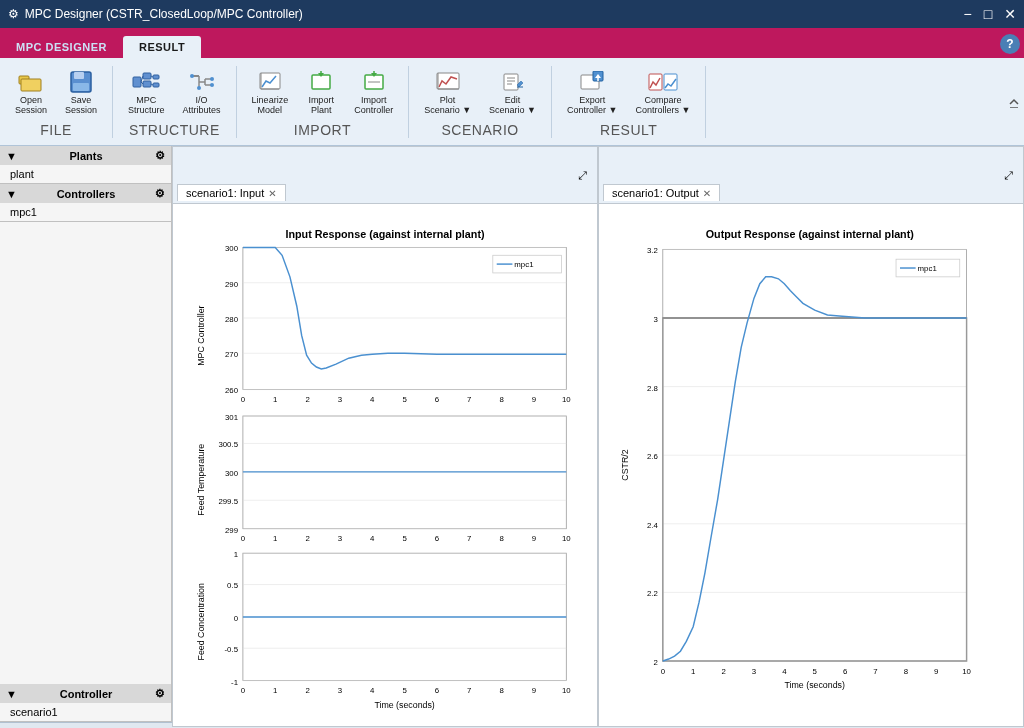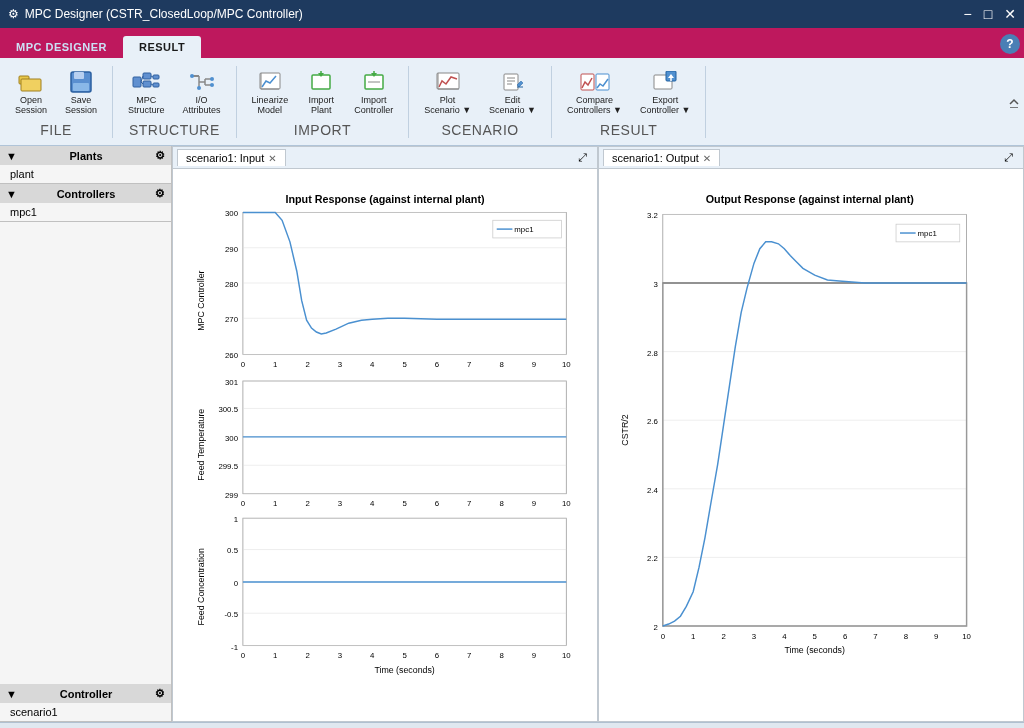--- a/index.html
+++ b/index.html
@@ -166,20 +166,21 @@
     .plot-panel-tab {
       font-size: 11px;
       padding: 2px 8px;
       background: white;
       border: 1px solid #c0c8d0;
       border-bottom: none;
       cursor: pointer;
       display: flex;
       align-items: center;
       gap: 4px;
+      margin-top: 35px;
     }
     .plot-content { flex: 1; padding: 16px; position: relative; }
 
     
     svg { display: block; }
 
     
     .statusbar {
       height: 22px;
       background: #e0e8f0;
@@ -344,39 +345,39 @@
         <span class="label">Edit<br>Scenario ▼</span>
       </button>
     </div>
     <div class="toolbar-group-label">SCENARIO</div>
   </div>
 
   <div class="toolbar-group">
     <div class="toolbar-group-items">
       <button class="toolbar-btn">
         <span class="icon">
+          <svg width="26" height="22" viewBox="0 0 26 22">
+            <rect x="2" y="4" width="18" height="14" rx="1" fill="white" stroke="#888" stroke-width="1"></rect>
+            <rect x="14" y="0" width="10" height="10" rx="1" fill="#5090d0" stroke="#2060a0" stroke-width="1"></rect>
+            <line x1="19" y1="10" x2="19" y2="6" stroke="white" stroke-width="1.5"></line>
+            <polygon points="16,7 22,7 19,3" fill="white"></polygon>
+          </svg>
+        </span>
+        <span class="label">Export<br>Controller ▼</span>
+      </button>
+      <button class="toolbar-btn">
+        <span class="icon">
           <svg width="30" height="22" viewBox="0 0 30 22">
             <rect x="1" y="3" width="13" height="16" rx="1" fill="white" stroke="#c05050" stroke-width="1"></rect>
             <polyline points="2,17 5,11 8,14 12,7" fill="none" stroke="#c05050" stroke-width="1.5"></polyline>
             <rect x="16" y="3" width="13" height="16" rx="1" fill="white" stroke="#4a8fd0" stroke-width="1"></rect>
             <polyline points="17,17 20,13 23,15 28,8" fill="none" stroke="#4a8fd0" stroke-width="1.5"></polyline>
           </svg>
         </span>
         <span class="label">Compare<br>Controllers ▼</span>
-      </button>
-      <button class="toolbar-btn">
-        <span class="icon">
-          <svg width="26" height="22" viewBox="0 0 26 22">
-            <rect x="2" y="4" width="18" height="14" rx="1" fill="white" stroke="#888" stroke-width="1"></rect>
-            <rect x="14" y="0" width="10" height="10" rx="1" fill="#5090d0" stroke="#2060a0" stroke-width="1"></rect>
-            <line x1="19" y1="10" x2="19" y2="6" stroke="white" stroke-width="1.5"></line>
-            <polygon points="16,7 22,7 19,3" fill="white"></polygon>
-          </svg>
-        </span>
-        <span class="label">Export<br>Controller ▼</span>
       </button>
     </div>
     <div class="toolbar-group-label">RESULT</div>
   </div>
 
   <div style="margin-left:auto; padding: 4px; display:flex; align-items:flex-start; cursor:pointer;">
     <svg width="12" height="12" viewBox="0 0 12 12">
       <polyline points="2,8 6,4 10,8" fill="none" stroke="#555" stroke-width="1.5"></polyline>
       <polyline points="2,12 10,12" fill="none" stroke="#555" stroke-width="1.5"></polyline>
     </svg>

